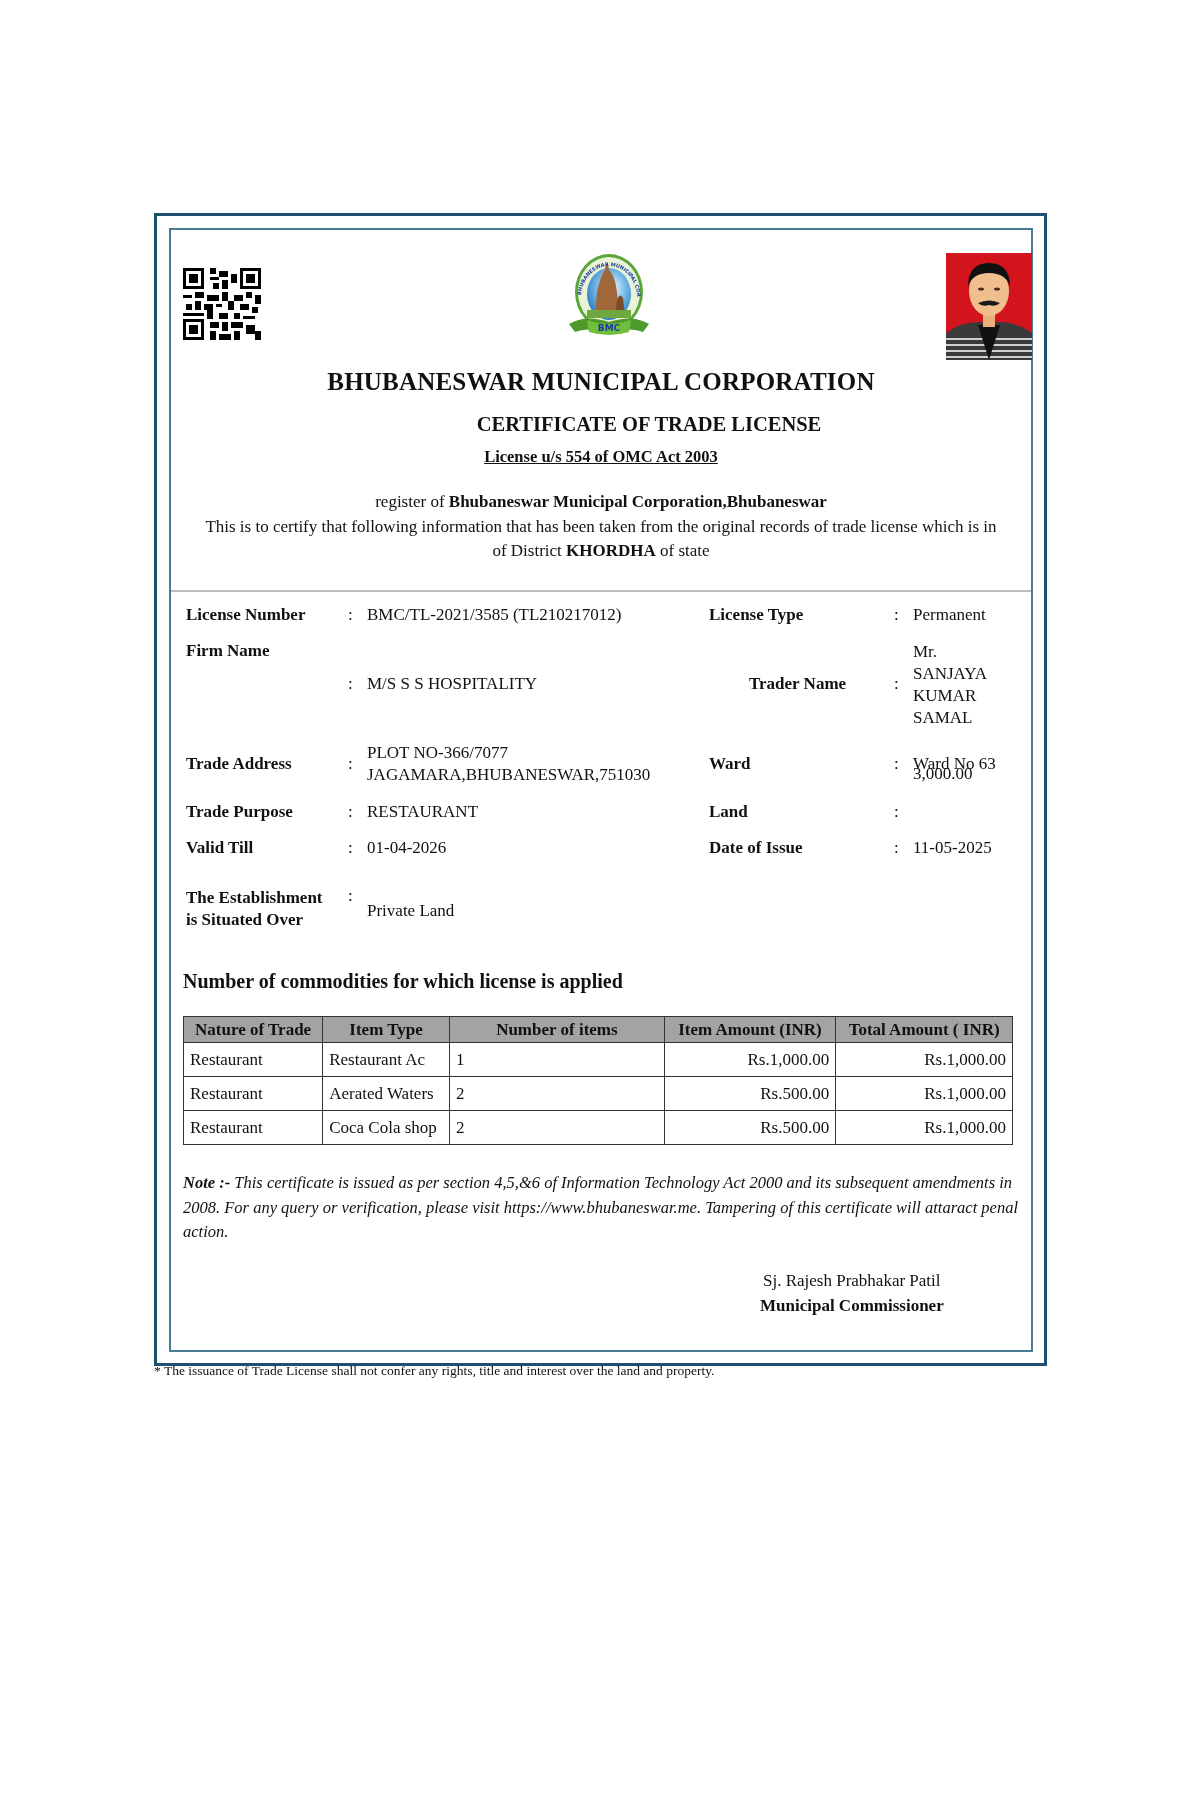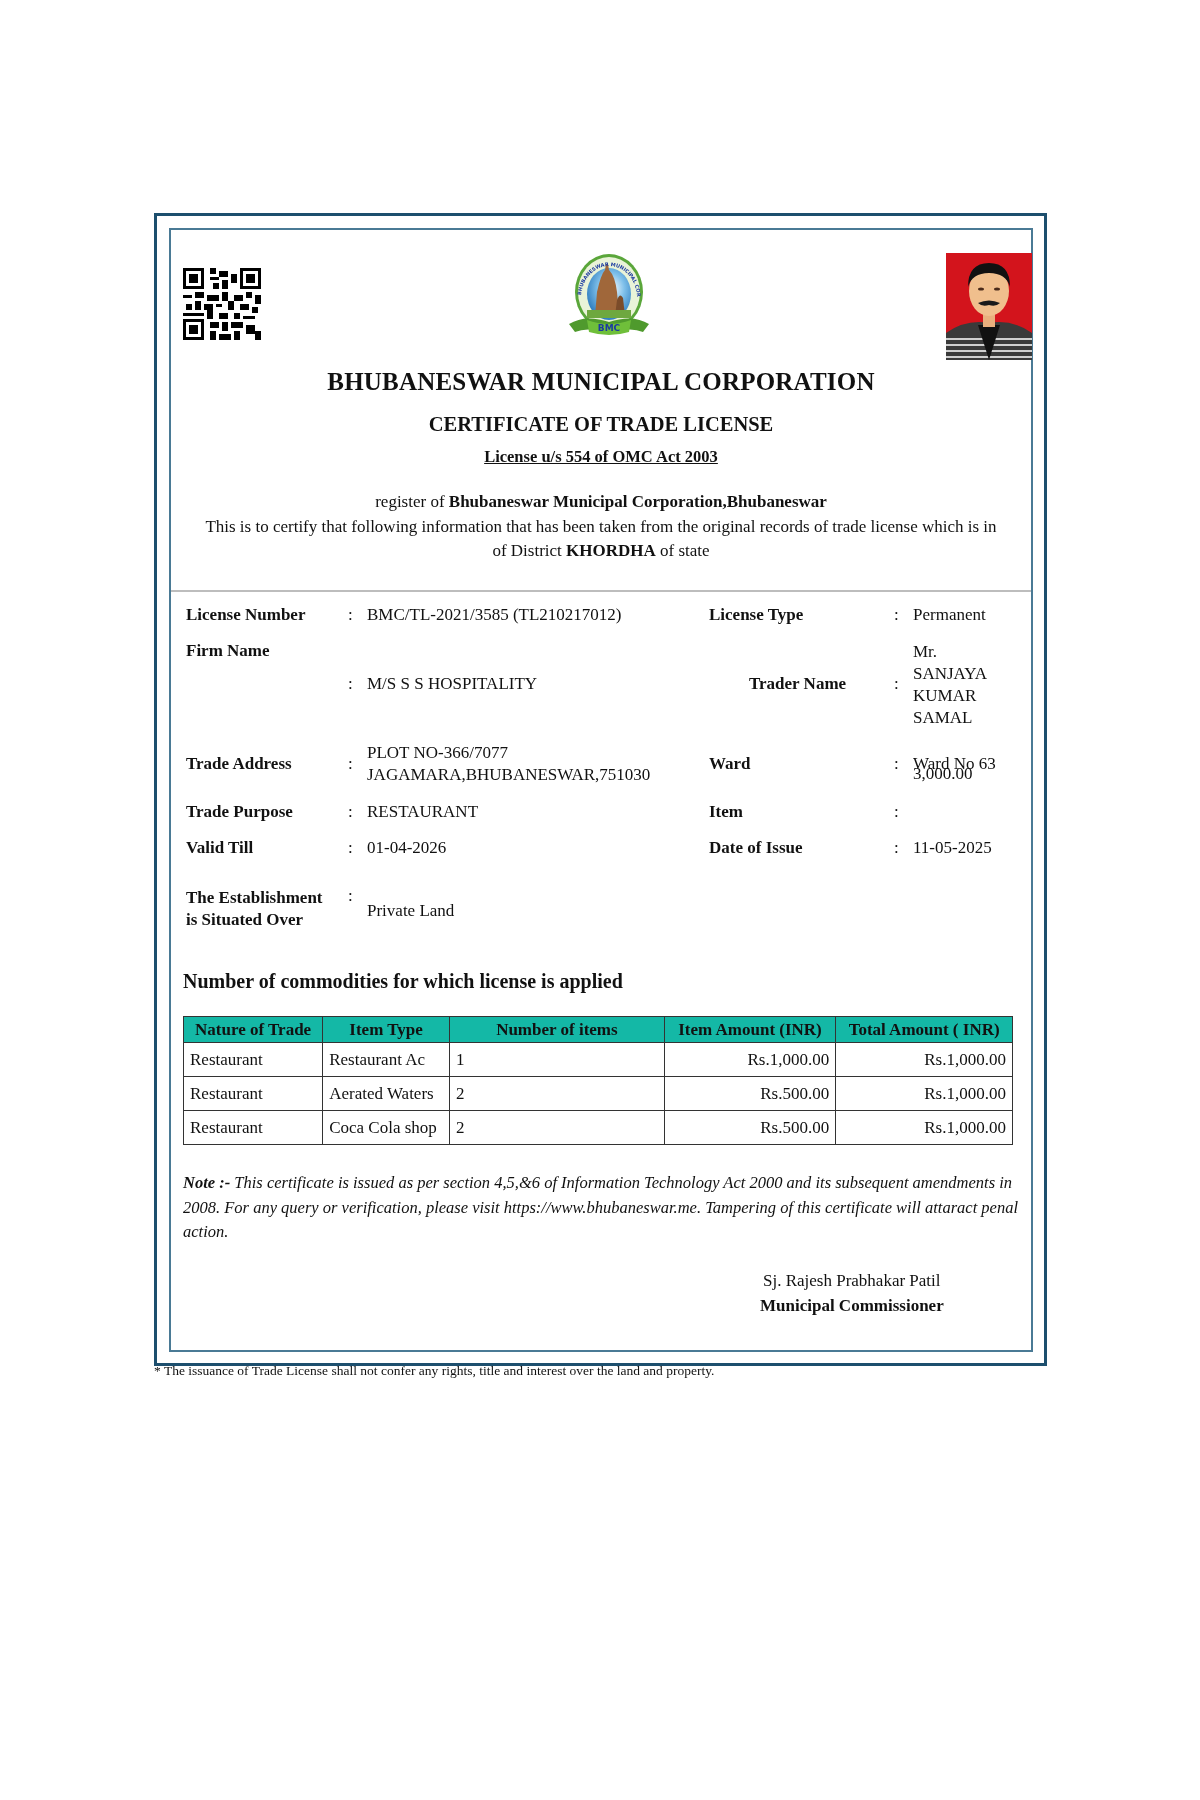--- a/index.html
+++ b/index.html
@@ -17,34 +17,34 @@
       border: 2px solid #4a7a95;
     }
     .divider {
       position: absolute; left: 171px; top: 590px; width: 860px; height: 2px; background: #bdbdbd;
     }
     .qr { position: absolute; left: 183px; top: 268px; width: 78px; height: 72px; }
     .logo { position: absolute; left: 565px; top: 252px; width: 88px; height: 94px; }
     .photo { position: absolute; left: 946px; top: 253px; width: 86px; height: 107px; overflow: hidden; background: #d3141c; }
     .center { position: absolute; left: 171px; width: 860px; text-align: center; }
     .t-org { top: 368px; font-size: 25px; font-weight: bold; letter-spacing: 0.2px; }
-    .t-cert { top: 413px; font-size: 20.5px; font-weight: bold; }
+    .t-cert { top: 413px; font-size: 20.5px; font-weight: bold; padding-left: 48px; }
     .t-act { top: 447px; font-size: 16.5px; font-weight: bold; text-decoration: underline; }
     .para { font-size: 17px; line-height: 24.5px; }
     .p1 { top: 490px; }
     .label { position: absolute; font-weight: bold; font-size: 17px; line-height: 22px; }
     .colon { position: absolute; font-size: 17px; line-height: 22px; }
     .value { position: absolute; font-size: 17px; line-height: 22px; }
     .section-title { position: absolute; left: 183px; top: 970px; font-size: 20px; font-weight: bold; }
     table.comm {
       position: absolute; left: 183px; top: 1016px; width: 830px; border-collapse: collapse;
       font-size: 17px;
     }
     table.comm th, table.comm td { border: 1.5px solid #333; padding: 0 6px; height: 33px; }
-    table.comm th { background: #14b8a6; height: 25px; font-weight: bold; white-space: nowrap; padding: 0 11px; }
+    table.comm th { background: #a3a3a3; height: 25px; font-weight: bold; white-space: nowrap; padding: 0 11px; }
     table.comm td.num { text-align: right; }
     table.comm td.left { text-align: left; }
     .note { position: absolute; left: 183px; top: 1171px; width: 845px; font-size: 16.5px; line-height: 24.5px; font-style: italic; }
     .note b { font-style: italic; }
     .sig-name { position: absolute; left: 763px; top: 1271px; font-size: 17px; }
     .sig-title { position: absolute; left: 760px; top: 1296px; font-size: 17px; font-weight: bold; }
     .footer { position: absolute; left: 154px; top: 1363px; font-size: 13.5px; }
   </style>
 </head>
 <body>
@@ -192,21 +192,21 @@
   <div>Mr.</div>
   <div>SANJAYA</div>
   <div>KUMAR</div>
   <div>SAMAL</div>
 </div>
 
 <div class="label" style="left:709px; top:753px;">Ward</div>
 <div class="colon" style="left:894px; top:753px;">:</div>
 <div class="value" style="left:913px; top:753px;">Ward No 63</div>
 
-<div class="label" style="left:709px; top:801px;">Item</div>
+<div class="label" style="left:709px; top:801px;">Land</div>
 <div class="colon" style="left:894px; top:801px;">:</div>
 <div class="value" style="left:913px; top:763px;">3,000.00</div>
 
 <div class="label" style="left:709px; top:837px;">Date of Issue</div>
 <div class="colon" style="left:894px; top:837px;">:</div>
 <div class="value" style="left:913px; top:837px;">11-05-2025</div>
 
 <div class="section-title">Number of commodities for which license is applied</div>
 
 <table class="comm">

